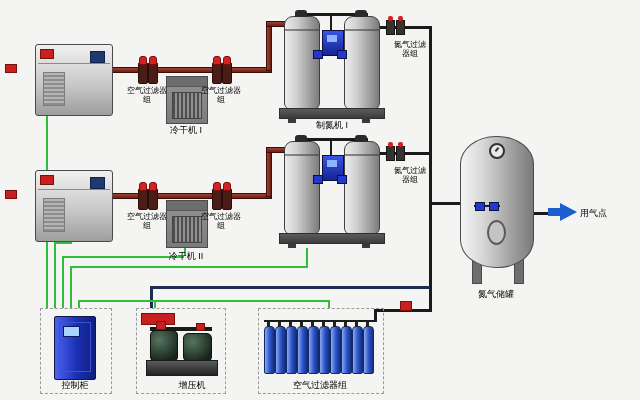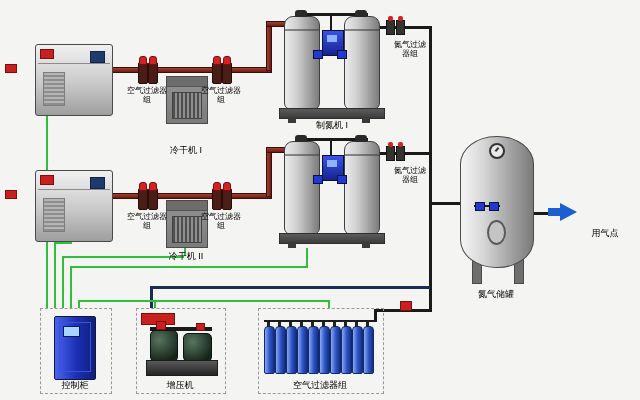--- a/index.html
+++ b/index.html
@@ -180,28 +180,28 @@
   <div class="cyl" style="left:286px;top:326px;"></div>
   <div class="cyl" style="left:297px;top:326px;"></div>
   <div class="cyl" style="left:308px;top:326px;"></div>
   <div class="cyl" style="left:319px;top:326px;"></div>
   <div class="cyl" style="left:330px;top:326px;"></div>
   <div class="cyl" style="left:341px;top:326px;"></div>
   <div class="cyl" style="left:352px;top:326px;"></div>
   <div class="cyl" style="left:363px;top:326px;"></div>
   <div class="red-tag" style="left:400px;top:301px;width:10px;height:8px;"></div>
 
-  <div class="lbl" style="left:156px;top:124px;width:60px;margin-top:20px;">冷干机 I</div>
+  <div class="lbl" style="left:156px;top:124px;width:60px;">冷干机 I</div>
   <div class="lbl" style="left:156px;top:250px;width:60px;">冷干机 II</div>
   <div class="lbl2" style="left:127px;top:86px;width:40px;">空气过滤器组</div>
   <div class="lbl2" style="left:201px;top:86px;width:40px;">空气过滤器组</div>
   <div class="lbl2" style="left:127px;top:212px;width:40px;">空气过滤器组</div>
   <div class="lbl2" style="left:201px;top:212px;width:40px;">空气过滤器组</div>
   <div class="lbl" style="left:282px;top:119px;width:100px;">制氮机 I</div>
   <div class="lbl2" style="left:392px;top:40px;width:36px;">氮气过滤器组</div>
   <div class="lbl2" style="left:392px;top:166px;width:36px;">氮气过滤器组</div>
   <div class="lbl" style="left:454px;top:288px;width:84px;">氮气储罐</div>
-  <div class="lbl" style="left:580px;top:207px;width:50px;text-align:center;margin-top:20px;">用气点</div>
+  <div class="lbl" style="left:580px;top:207px;width:50px;text-align:left;">用气点</div>
   <div class="lbl" style="left:40px;top:379px;width:70px;">控制柜</div>
-  <div class="lbl" style="left:124px;top:379px;width:112px;text-align:center;">增压机</div>
+  <div class="lbl" style="left:136px;top:379px;width:112px;text-align:center;">增压机</div>
   <div class="lbl" style="left:258px;top:379px;width:124px;">空气过滤器组</div>
 
 </div>
 
 </body></html>

